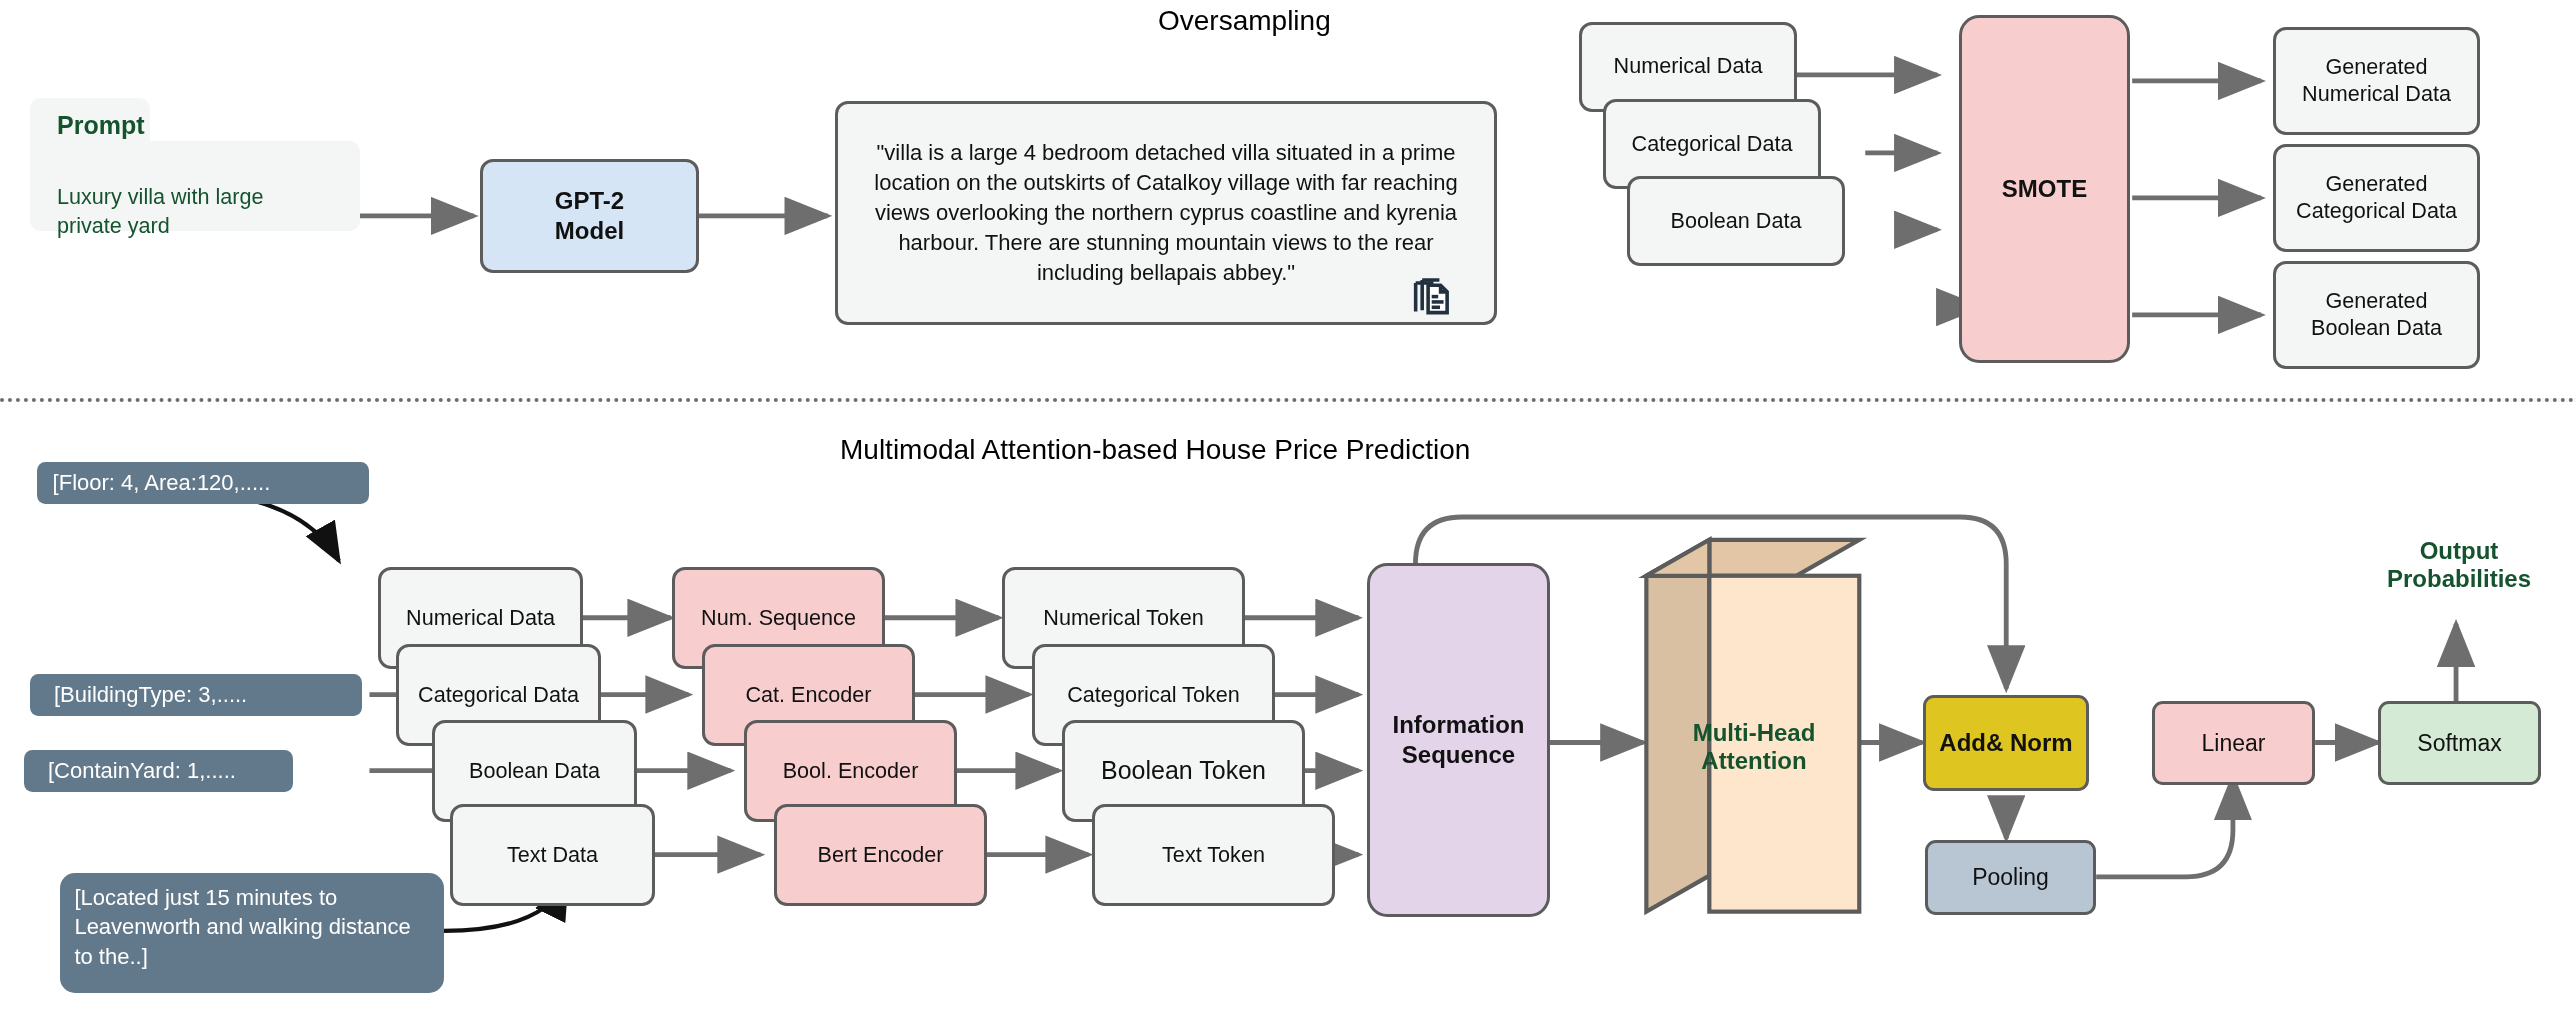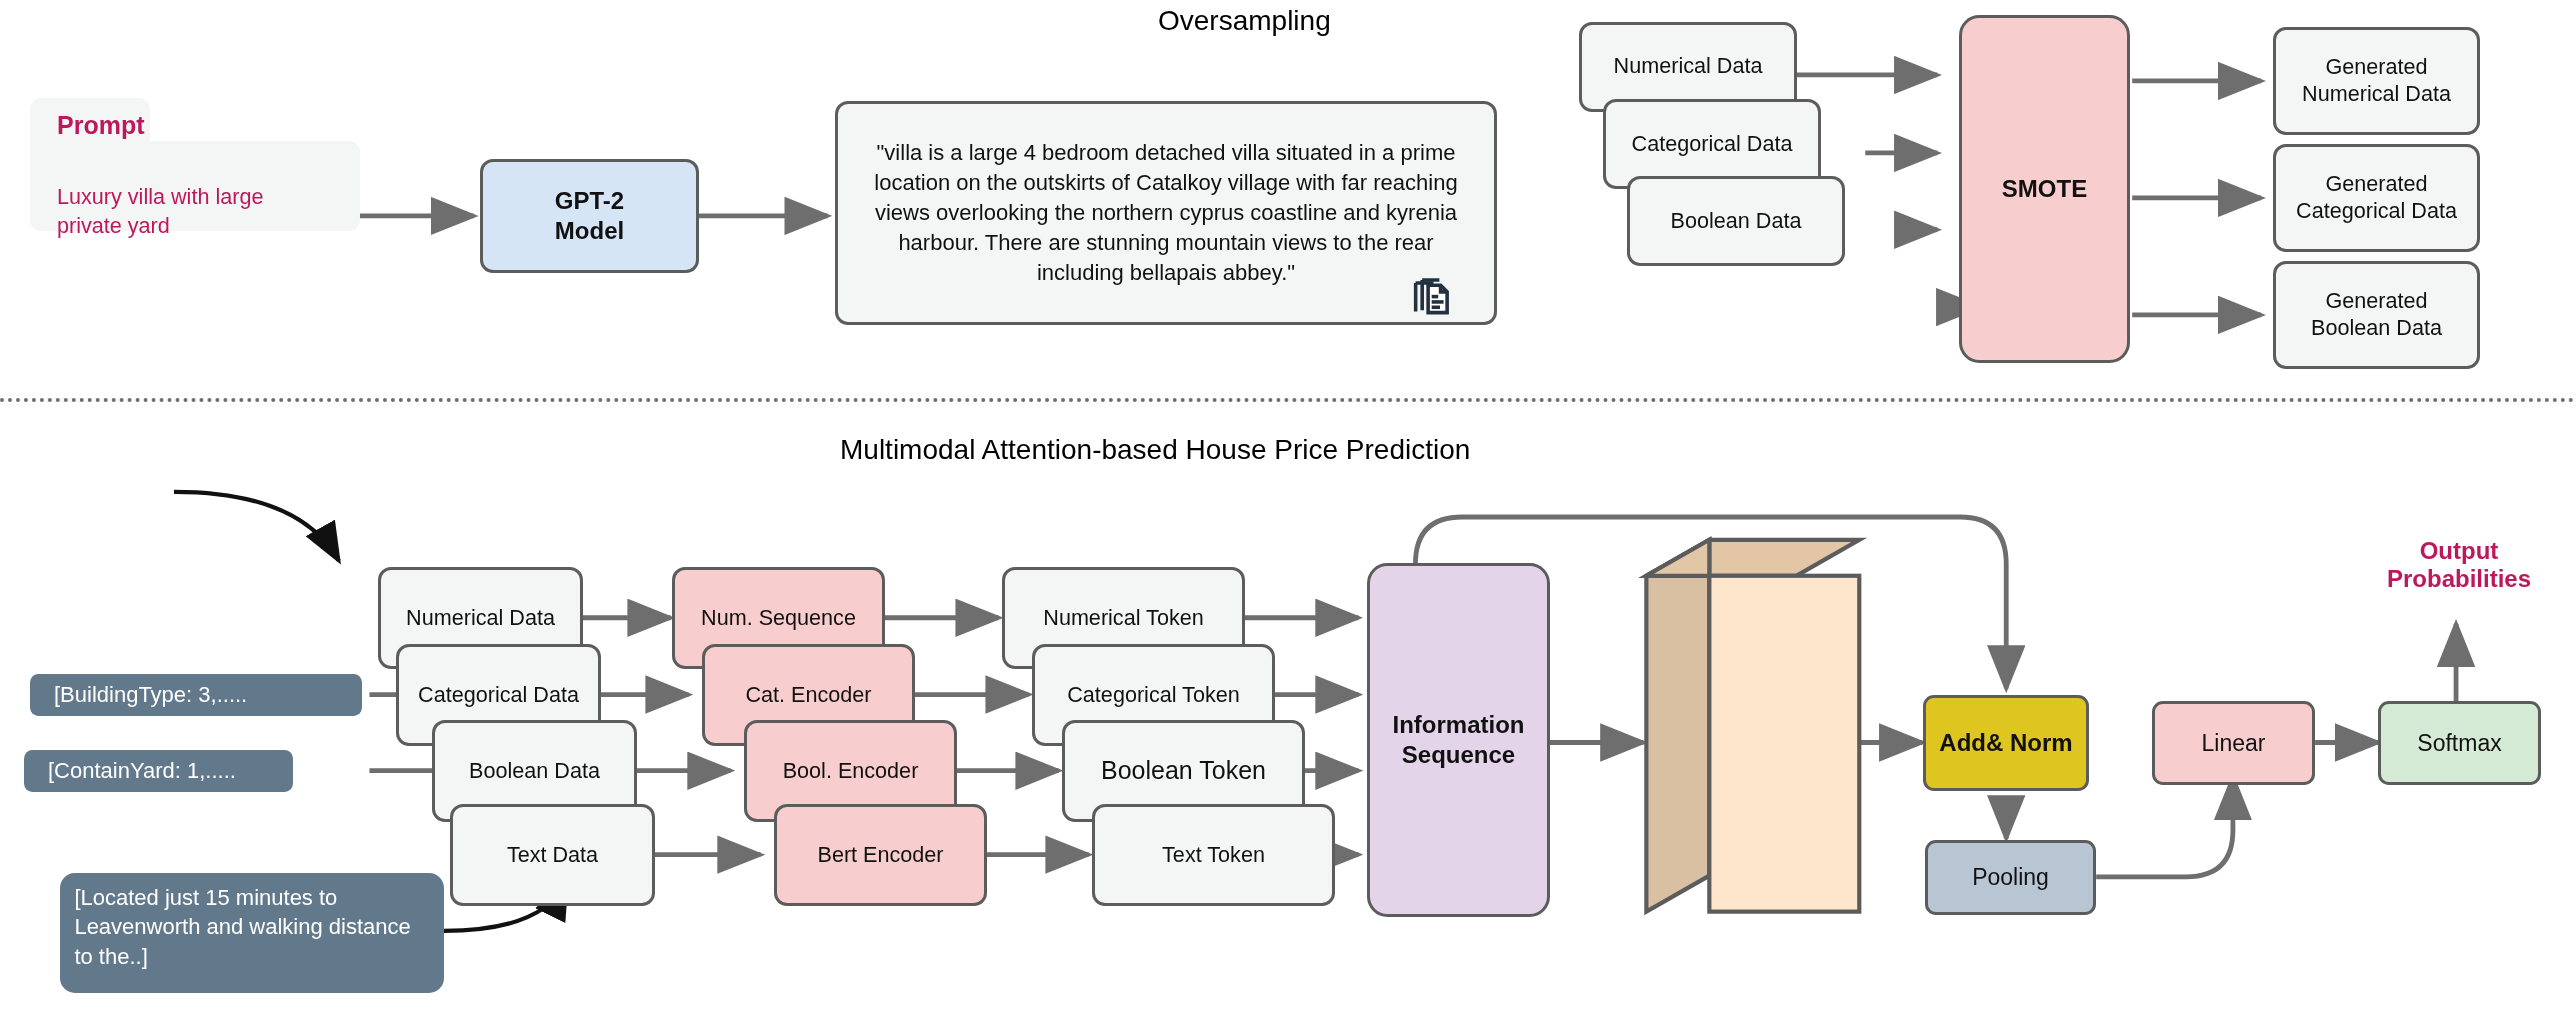--- a/index.html
+++ b/index.html
@@ -3,21 +3,21 @@
 <meta charset="utf-8">
 <style>
   html,body{margin:0;padding:0;background:#ffffff;}
   body{font-family:"Liberation Sans", sans-serif;}
   #root{position:relative;width:2576px;height:1034px;background:#fff;overflow:hidden;}
 
   .node{position:absolute;box-sizing:border-box;display:flex;align-items:center;
         justify-content:center;text-align:center;border:3px solid #5c5c5c;
         border-radius:13px;background:#f4f6f6;color:#111;line-height:1.25;}
   .node.nob{border:none;}
-  .txt{position:absolute;color:#be185d;}
+  .txt{position:absolute;color:#14532d;}
 
   .plain{background:#f4f6f6;}
   .pink{background:#f8cdcd;}
   .blue{background:#d6e5f5;}
   .purple{background:#e3d4ea;}
   .yellow{background:#dfc520;}
   .steelblue{background:#62798c;color:#fff;border:none;}
   .greyblue{background:#b8c6d4;}
   .green{background:#d4ead4;}
 
@@ -163,20 +163,23 @@
     <div>
       <div style="font-size:21.6px;">Generated</div>
       <div style="font-size:21.6px;">Boolean Data</div>
     </div>
   </div>
 
   <div class="divider"></div>
 
   <div class="title" style="left:840px;top:434px;">Multimodal Attention-based House Price Prediction</div>
 
+  <div class="node steelblue" style="left:37px;top:462px;width:332px;height:42px;border-radius:8.4px;justify-content:flex-start;padding-left:15.6px;">
+    <span style="font-size:22px;">[Floor: 4, Area:120,.....</span>
+    </div>
   <div class="node steelblue" style="left:30px;top:674px;width:332px;height:42px;border-radius:8.4px;justify-content:flex-start;padding-left:24px;">
     <span style="font-size:22px;">[BuildingType: 3,.....</span>
     </div>
   <div class="node steelblue" style="left:24px;top:750px;width:269px;height:42px;border-radius:8.4px;justify-content:flex-start;padding-left:24px;">
     <span style="font-size:22px;">[ContainYard: 1,.....</span>
     </div>
   <div class="node steelblue" style="left:60px;top:873px;width:384px;height:120px;border-radius:15px;justify-content:flex-start;align-items:flex-start;padding:9.6px 14.4px;">
     <span style="font-size:22px;line-height:1.35;text-align:left;">[Located just 15 minutes to Leavenworth and walking distance to the..]</span>
     </div>
 
@@ -225,20 +228,24 @@
       <div style="font-size:24px;font-weight:bold;">Sequence</div>
     </div>
   </div>
 
   <svg class="layer over" viewBox="0 0 4295 1724" style="z-index:4;">
     <polygon points="2745,960 2850,900 3100,900 2995,960" fill="#e2c6a6" stroke="#5c5c5c" stroke-width="7"></polygon>
     <polygon points="2745,960 2745,1520 2850,1460 2850,900" fill="#d9c0a2" stroke="#5c5c5c" stroke-width="7"></polygon>
     <rect x="2850" y="960" width="250" height="560" fill="#fde6cb" stroke="#5c5c5c" stroke-width="7"></rect>
     <polygon points="2745,960 2850,900 2850,960" fill="#e2c6a6" stroke="#5c5c5c" stroke-width="7"></polygon>
   </svg>
+  <div class="txt bold" style="left:1640px;top:719px;width:228px;text-align:center;z-index:7;">
+    <div style="font-size:24px;">Multi-Head</div>
+    <div style="font-size:24px;">Attention</div>
+  </div>
 
   <div class="node yellow" style="left:1923px;top:695px;width:166px;height:96px;border-radius:10.8px;">
     <span style="font-size:24px;font-weight:bold;">Add&amp; Norm</span>
     </div>
 
   <div class="node greyblue" style="left:1925px;top:840px;width:171px;height:75px;border-radius:10.8px;">
     <span style="font-size:23px;">Pooling</span>
     </div>
 
   <div class="node pink" style="left:2152px;top:701px;width:163px;height:84px;border-radius:10.8px;">

